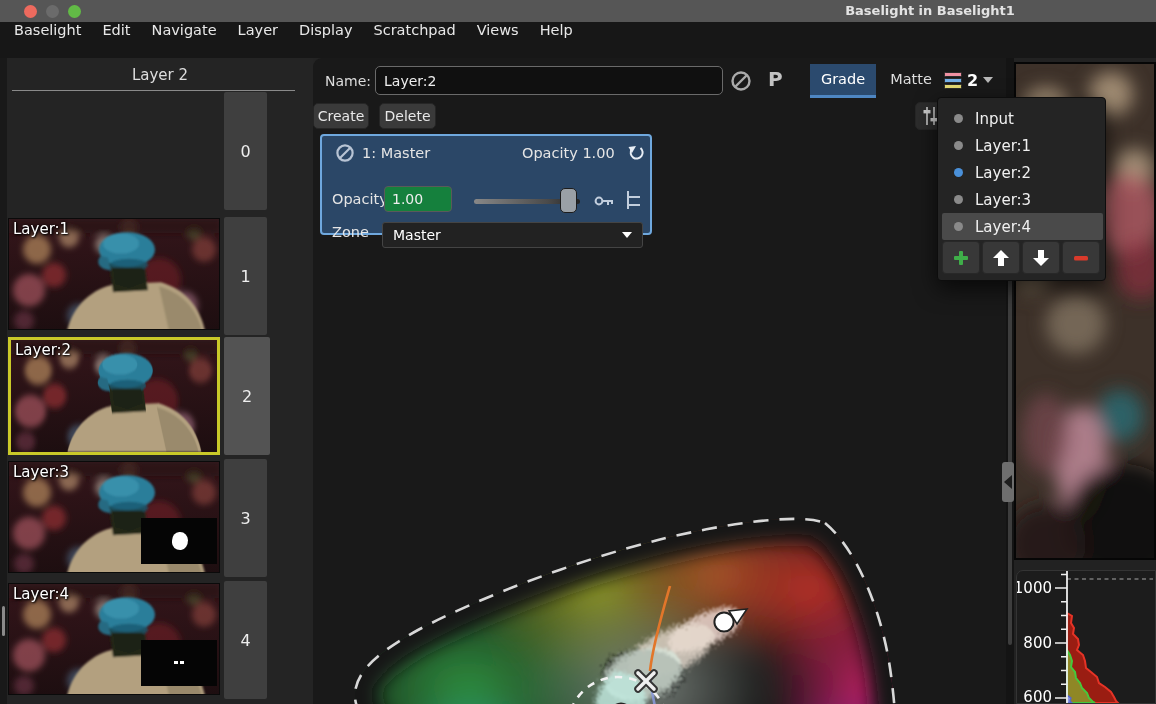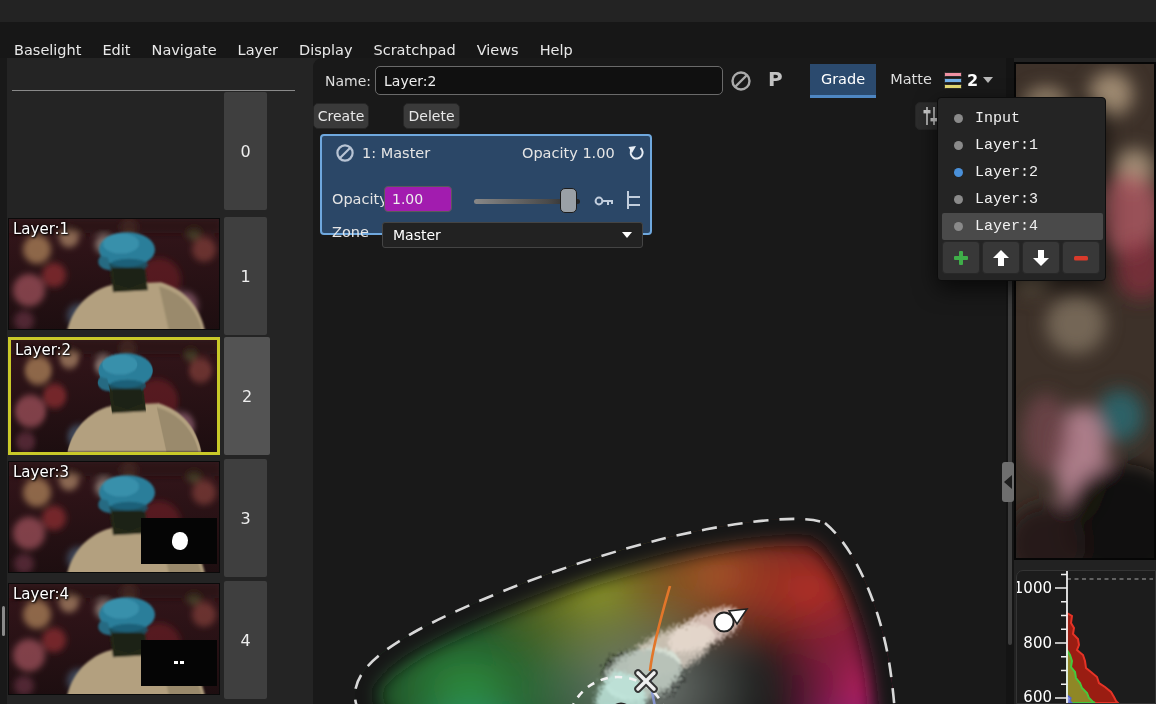--- a/index.html
+++ b/index.html
@@ -7,21 +7,21 @@
   body { font-family:"DejaVu Sans","Liberation Sans",sans-serif; }
   #window { position:relative; width:1156px; height:704px; background:#232323; overflow:hidden; }
   .abs { position:absolute; }
 
   
   #titlebar { left:0; top:0; width:1156px; height:22px; background:#565656; }
   .tlight { top:5px; width:13px; height:13px; border-radius:50%; }
   #win-title { top:3px; left:790px; width:280px; text-align:center; color:#e3e3e3; font-size:13px; font-weight:bold; }
 
   
-  #menubar { left:0; top:22px; width:1156px; height:36px; background:#171717; display:flex; align-items:flex-end; gap:21px; padding-left:14px; }
+  #menubar { left:0; top:22px; width:1156px; height:36px; background:#171717; display:flex; align-items:flex-start; gap:21px; padding-left:14px; }
   .menu-item { color:#e8e8e8; font-size:14.5px; }
 
   
   #left-strip { left:0; top:58px; width:7px; height:646px; background:#191919; }
   #left-strip-handle { left:2px; top:548px; width:3px; height:30px; background:#8a8a8a; border-radius:2px; }
   #sidebar { left:7px; top:58px; width:306px; height:646px; background:#242424; }
   #sidebar-header { top:8px; left:0; width:100%; text-align:center; color:#ddd; font-size:15px; }
   #sidebar-rule { top:32px; left:5px; width:283px; height:1px; background:#8a8a8a; }
   .thumb { left:1px; width:212px; height:112px; background:#151515; border:1px solid #0a0a0a; overflow:hidden; }
   .thumb.selected { border:3px solid #c9c929; }
@@ -46,50 +46,56 @@
   #layer-count-btn { left:631px; top:8px; width:58px; height:28px; display:flex; align-items:center; gap:5px; }
   .stackbar { width:18px; height:5px; border:1px solid #2a2a2a; border-radius:1.5px; }
   #layer-count-num { color:#fff; font-weight:bold; font-size:16px; }
   .tri-down { width:0; height:0; border-left:5px solid transparent; border-right:5px solid transparent; border-top:6px solid #b8b8b8; }
 
   .btn { background:#3a3a3a; border:1px solid #262626; border-radius:5px; color:#e8e8e8; font-size:14px; text-align:center; }
 
   
   #master-panel { left:7px; top:76px; width:332px; height:101px; background:#2b4767; border:2px solid #6fa8de; border-radius:4px; }
   #master-panel .white { color:#e5e5e5; font-size:14.5px; }
-  .dark-input { background:#a21caf; border:1.5px solid #5a5a5a; border-radius:4px; color:#eee; font-size:14px; padding:0 7px; font-family:inherit; }
+  .dark-input { background:#15803d; border:1.5px solid #5a5a5a; border-radius:4px; color:#eee; font-size:14px; padding:0 7px; font-family:inherit; }
   #opacity-slider-track { left:152px; top:63px; width:106px; height:5px; border-radius:3px; background:linear-gradient(90deg,#888,#4a4a4a 70%,#222); }
   #opacity-slider-handle { left:238px; top:52px; width:17px; height:25px; background:#9aa0a6; border:1px solid #1c1c1c; border-radius:5px; }
   #zone-select { left:60px; top:86px; width:261px; height:26px; background:#222; border:1px solid #444; border-radius:3px; color:#fff; font-size:14px; line-height:24px; padding-left:10px; }
   #zone-select .tri-down { position:absolute; right:10px; top:9px; }
 
   
   #layer-dropdown { left:937px; top:97px; width:169px; height:184px; background:#242424; border:1px solid #0d0d0d; border-radius:4px; box-shadow:0 8px 22px rgba(0,0,0,.65); z-index:30; }
   .dd-row { position:absolute; left:4px; width:161px; height:27px; display:flex; align-items:center; border-radius:2px; }
   .dd-row.hl { background:#4a4a4a; }
   .dd-dot { width:9px; height:9px; border-radius:50%; background:#8a8a8a; margin:0 12px 0 12px; }
   .dd-dot.blue { background:#4a90d9; }
-  .dd-label { color:#f0f0f0; font-size:15px;font-family:Liberation Mono, monospace; }
+  .dd-label { color:#f0f0f0; font-size:15px; }
   .dd-btn { position:absolute; top:143px; width:38px; height:33px; background:#383838; border:1px solid #282828; border-radius:4px; display:flex; align-items:center; justify-content:center; }
 
   
   #splitter { left:1006px; top:58px; width:8px; height:646px; background:#141414; }
   #splitter-bar { left:1008px; top:215px; width:4px; height:430px; background:#3d3d3d; border-radius:2px; }
   #collapse-handle { left:1002px; top:462px; width:12px; height:40px; background:#6e6e6e; border-radius:3px; display:flex; align-items:center; justify-content:center; z-index:5; }
   #right-panel { left:1014px; top:58px; width:142px; height:646px; background:#222; }
   #preview { left:0; top:4px; width:142px; height:498px; background:#0d0d0d; border:2px solid #060606; overflow:hidden; }
   #histo-panel { left:2px; top:512px; width:140px; height:134px; background:#1c1c1c; border:1px solid #343434; border-top-left-radius:7px; overflow:hidden; }
 
   svg text { font-family:"DejaVu Sans","Liberation Sans",sans-serif; }
 </style>
 </head>
 <body>
 
 <div id="window">
 
+  <div class="abs" id="titlebar">
+    <div class="abs tlight" style="left:24px;background:#ed6a5e;"></div>
+    <div class="abs tlight" style="left:46px;background:#6b6b6b;"></div>
+    <div class="abs tlight" style="left:68px;background:#62ba46;"></div>
+    <div class="abs" id="win-title">Baselight in Baselight1</div>
+  </div>
 
   <div class="abs" id="menubar">
     <span class="menu-item">Baselight</span>
     <span class="menu-item">Edit</span>
     <span class="menu-item">Navigate</span>
     <span class="menu-item">Layer</span>
     <span class="menu-item">Display</span>
     <span class="menu-item">Scratchpad</span>
     <span class="menu-item">Views</span>
     <span class="menu-item">Help</span>
@@ -147,20 +153,21 @@
         </g>
       </symbol>
     </defs>
   </svg>
 
   <div class="abs" id="left-strip">
     <div class="abs" id="left-strip-handle"></div>
   </div>
 
   <div class="abs" id="sidebar">
+    <div class="abs" id="sidebar-header">Layer 2</div>
     <div class="abs" id="sidebar-rule"></div>
 
     <div class="abs numcell" style="top:34px;">0</div>
 
     <div class="abs thumb" style="top:160px;">
       <span class="thumb-label">Layer:1</span>
       <svg width="212" height="112" viewBox="0 0 212 110" preserveAspectRatio="none">
           <use href="#scene"></use>
         </svg>
     </div>
@@ -214,21 +221,21 @@
       <span>
         <div class="stackbar" style="background:#ef91a3;"></div>
         <div class="stackbar" style="background:#74b0e8;margin-top:1px;"></div>
         <div class="stackbar" style="background:#e5da74;margin-top:1px;"></div>
       </span>
       <span id="layer-count-num">2</span>
       <span class="tri-down"></span>
     </div>
 
     <div class="abs btn" style="left:0;top:45px;width:56px;height:26px;line-height:24px;">Create</div>
-    <div class="abs btn" style="left:90px;top:45px;width:57px;height:26px;line-height:24px;">Delete</div>
+    <div class="abs btn" style="left:66px;top:45px;width:57px;height:26px;line-height:24px;">Delete</div>
 
     <div class="abs btn" style="left:602px;top:44px;width:30px;height:28px;background:#2c2c2c;">
       <svg width="28" height="26" viewBox="0 0 28 26">
         <line x1="11" y1="4" x2="11" y2="22" stroke="#ccc" stroke-width="1.6"></line>
         <line x1="18" y1="4" x2="18" y2="22" stroke="#ccc" stroke-width="1.6"></line>
         <rect x="7.5" y="7" width="7" height="3.4" fill="#ccc"></rect>
         <rect x="14.5" y="15" width="7" height="3.4" fill="#ccc"></rect>
       </svg>
     </div>
 

